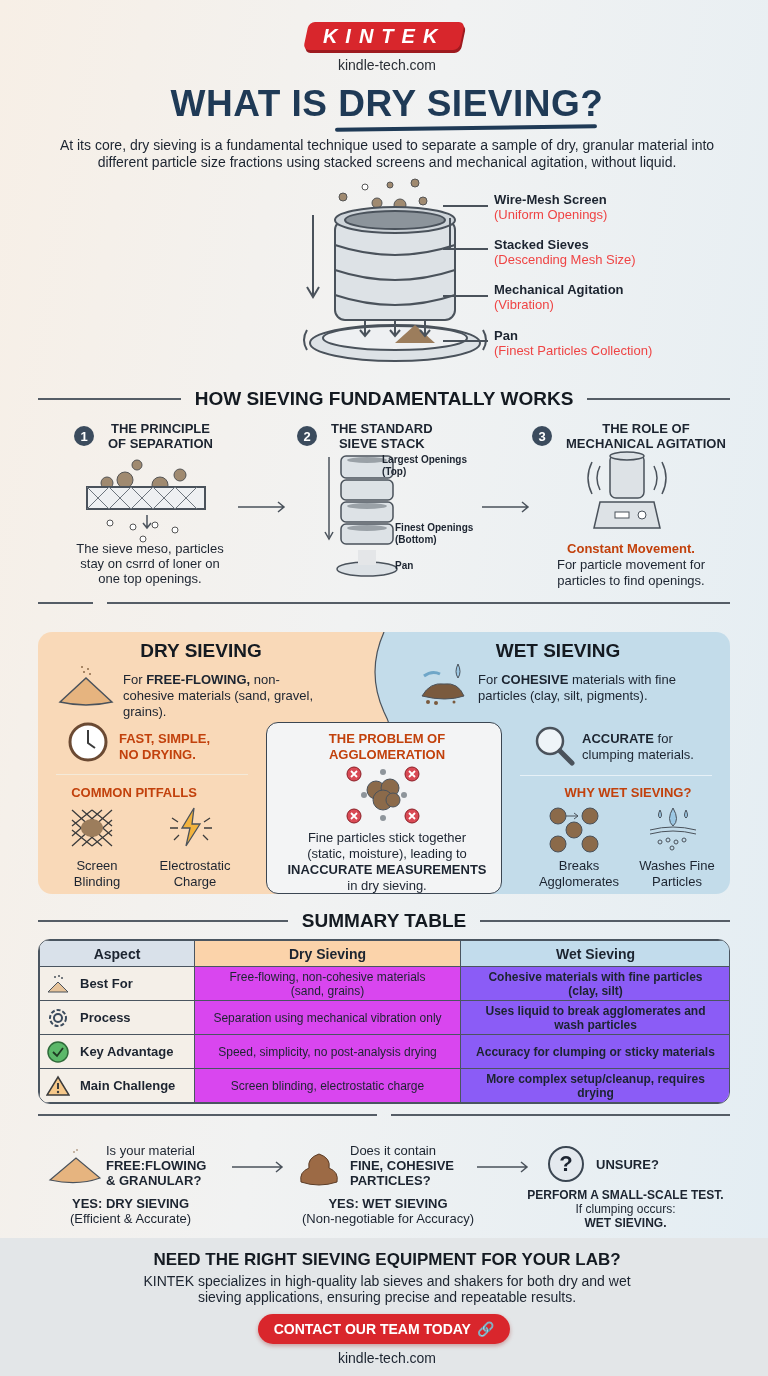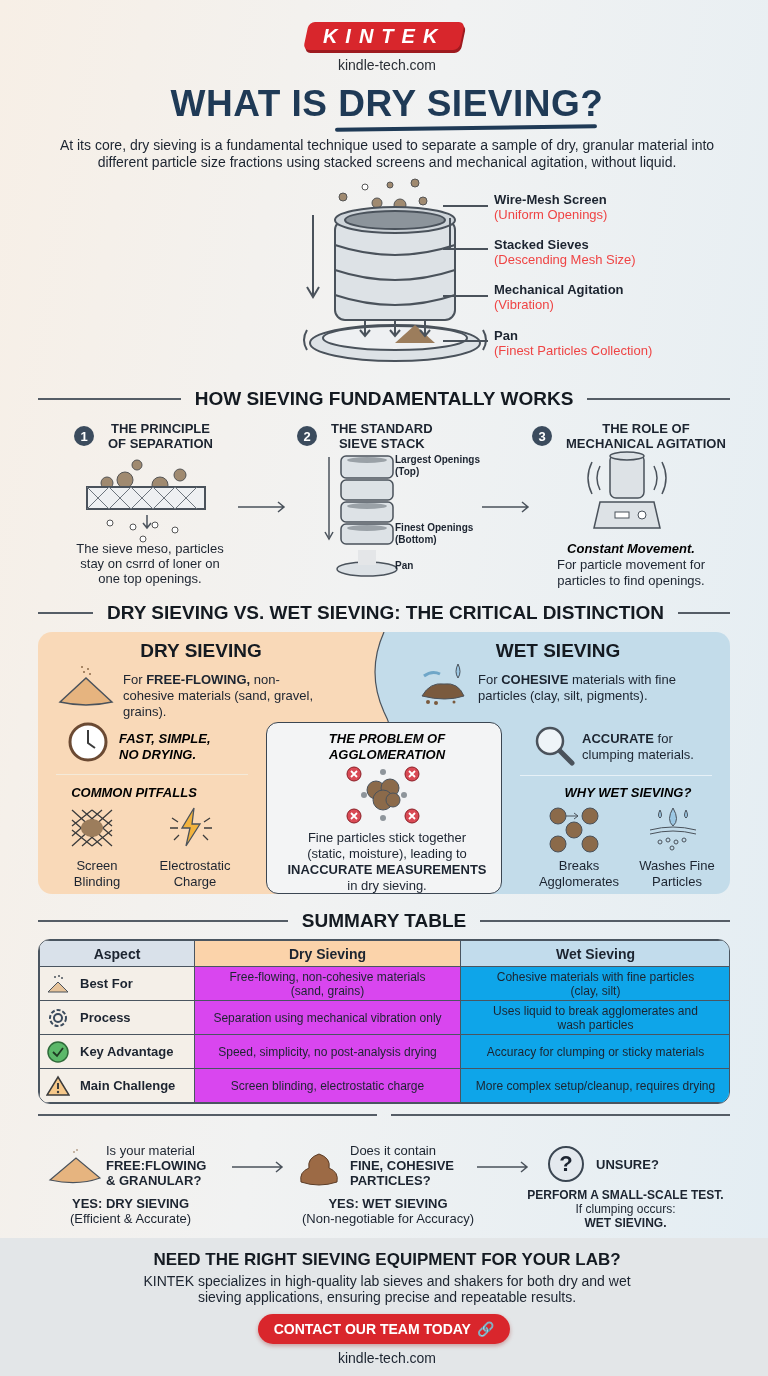--- a/index.html
+++ b/index.html
@@ -30,32 +30,32 @@
   .section-head .txt { font-weight: 800; font-size: 19px; color: #141a21; white-space: nowrap; }
   .step-num { width: 20px; height: 20px; border-radius: 50%; background: #3b4b5d; color: #fff; font-size: 13px; font-weight: 700; display: flex; align-items: center; justify-content: center; }
   .step-title { font-weight: 700; font-size: 13px; line-height: 15px; color: #1c2430; }
   .small { font-size: 12px; line-height: 15px; }
   .tiny-b { font-size: 10px; font-weight: 700; line-height: 12px; }
   .panel-dry { left: 38px; top: 632px; width: 360px; height: 262px; background: #f9d9b8; border-radius: 14px; }
   .panel-wet { left: 372px; top: 632px; width: 358px; height: 262px; background: #c3dcea; border-radius: 14px; }
   .agg-box { left: 266px; top: 722px; width: 236px; height: 172px; background: #f3f4f5; border: 1.5px solid #3b4652; border-radius: 12px; }
   .h-panel { font-weight: 800; font-size: 19px; color: #141a21; }
   .txt13 { font-size: 13px; line-height: 16px; color: #1c2430; }
-  .bold13 { font-size: 13px; font-weight: 800; line-height: 16px; color: #000000; font-style: italic; }
+  .bold13 { font-size: 13px; font-weight: 800; line-height: 16px; color: #c2410c; }
   table.sum { border-collapse: collapse; width: 692px; font-size: 12px; }
   .tbl-wrap { left: 38px; top: 939px; width: 692px; border: 1.5px solid #4a5560; border-radius: 12px; overflow: hidden; }
   table.sum td, table.sum th { border: 1px solid #4a5560; text-align: center; padding: 0 6px; line-height: 14px; }
   table.sum th { height: 26px; font-size: 14px; font-weight: 700; }
   table.sum tr { height: 34px; }
   th.asp { background: #d9e1ea; width: 155px; }
   th.dry { background: #fbd3aa; width: 266px; }
   th.wet { background: #c2dcec; }
   td.asp-cell { background: #f4efe8; text-align: left !important; font-weight: 700; font-size: 13px; }
   td.dry-cell { background: #d946ef; }
-  td.wet-cell { background: #0ea5e9; }
+  td.wet-cell { background: #8b5cf6; font-weight: bold; }
   .asp-inner { display: flex; align-items: center; gap: 10px; }
   .asp-icon { width: 24px; height: 24px; display: flex; align-items: center; justify-content: center; }
   .footer { left: 0; top: 1238px; width: 768px; height: 138px; background: #e3e6e8; }
   .cta { left: 258px; top: 1314px; width: 252px; height: 30px; background: #d9262c; border-radius: 15px; color: #fff; font-weight: 700; font-size: 14px; display: flex; align-items: center; justify-content: center; gap: 6px; box-shadow: 0 2px 4px rgba(150,20,20,0.35); }
 </style>
 </head>
 <body>
 
 <div class="abs logo">
     <span>KINTEK</span>
@@ -183,21 +183,21 @@
       <ellipse cx="44" cy="117" rx="30" ry="7"></ellipse>
     </g>
     <g fill="#9aa1a7">
         <ellipse cx="44" cy="8" rx="20" ry="3"></ellipse>
         <ellipse cx="44" cy="54" rx="20" ry="3"></ellipse>
         <ellipse cx="44" cy="76" rx="20" ry="3"></ellipse>
       </g>
     <rect x="35" y="98" width="18" height="15" fill="#e4e6e8"></rect>
   </svg>
 </div>
-<div class="abs tiny-b" style="left:395px;top:454px;">
+<div class="abs tiny-b" style="left:382px;top:454px;">
     <div>Largest Openings</div>
     <div>(Top)</div>
   </div>
 <div class="abs tiny-b" style="left:395px;top:522px;">
     <div>Finest Openings</div>
     <div>(Bottom)</div>
   </div>
 <div class="abs tiny-b" style="left:395px;top:560px;">Pan</div>
 <div class="abs" style="left:482px;top:499px;">
   <svg width="50" height="12">
@@ -224,21 +224,20 @@
     <path d="M18 16 Q12 28 18 40 M10 12 Q2 28 10 44 M72 16 Q78 28 72 40 M80 12 Q88 28 80 44" fill="none" stroke="#4a525b" stroke-width="1.5"></path>
   </svg>
 </div>
 <div class="abs center" style="left:533px;top:541px;width:190px;">
   <div class="bold13">Constant Movement.</div>
   <div class="txt13">For particle movement for particles to find openings.</div>
 </div>
 
 <div class="abs section-head" style="top:602px;">
   <div class="line" style="flex:0 0 55px;"></div>
-    <div class="txt">DRY SIEVING VS. WET SIEVING: THE CRITICAL DISTINCTION</div>
     <div class="line"></div>
 </div>
 
 <div class="abs panel-dry"></div>
 <div class="abs panel-wet"></div>
 <div class="abs" style="left:360px;top:632px;width:50px;height:262px;">
   <svg width="50" height="262">
       <path d="M24 0 Q6 40 24 80 Q40 110 24 140 Q6 180 24 230 L24 262 L0 262 L0 0 Z" fill="#f9d9b8"></path>
       <path d="M24 0 Q6 40 24 80 Q40 110 24 140 Q6 180 24 230" fill="none" stroke="#4a525b" stroke-width="1.2"></path>
     </svg>

